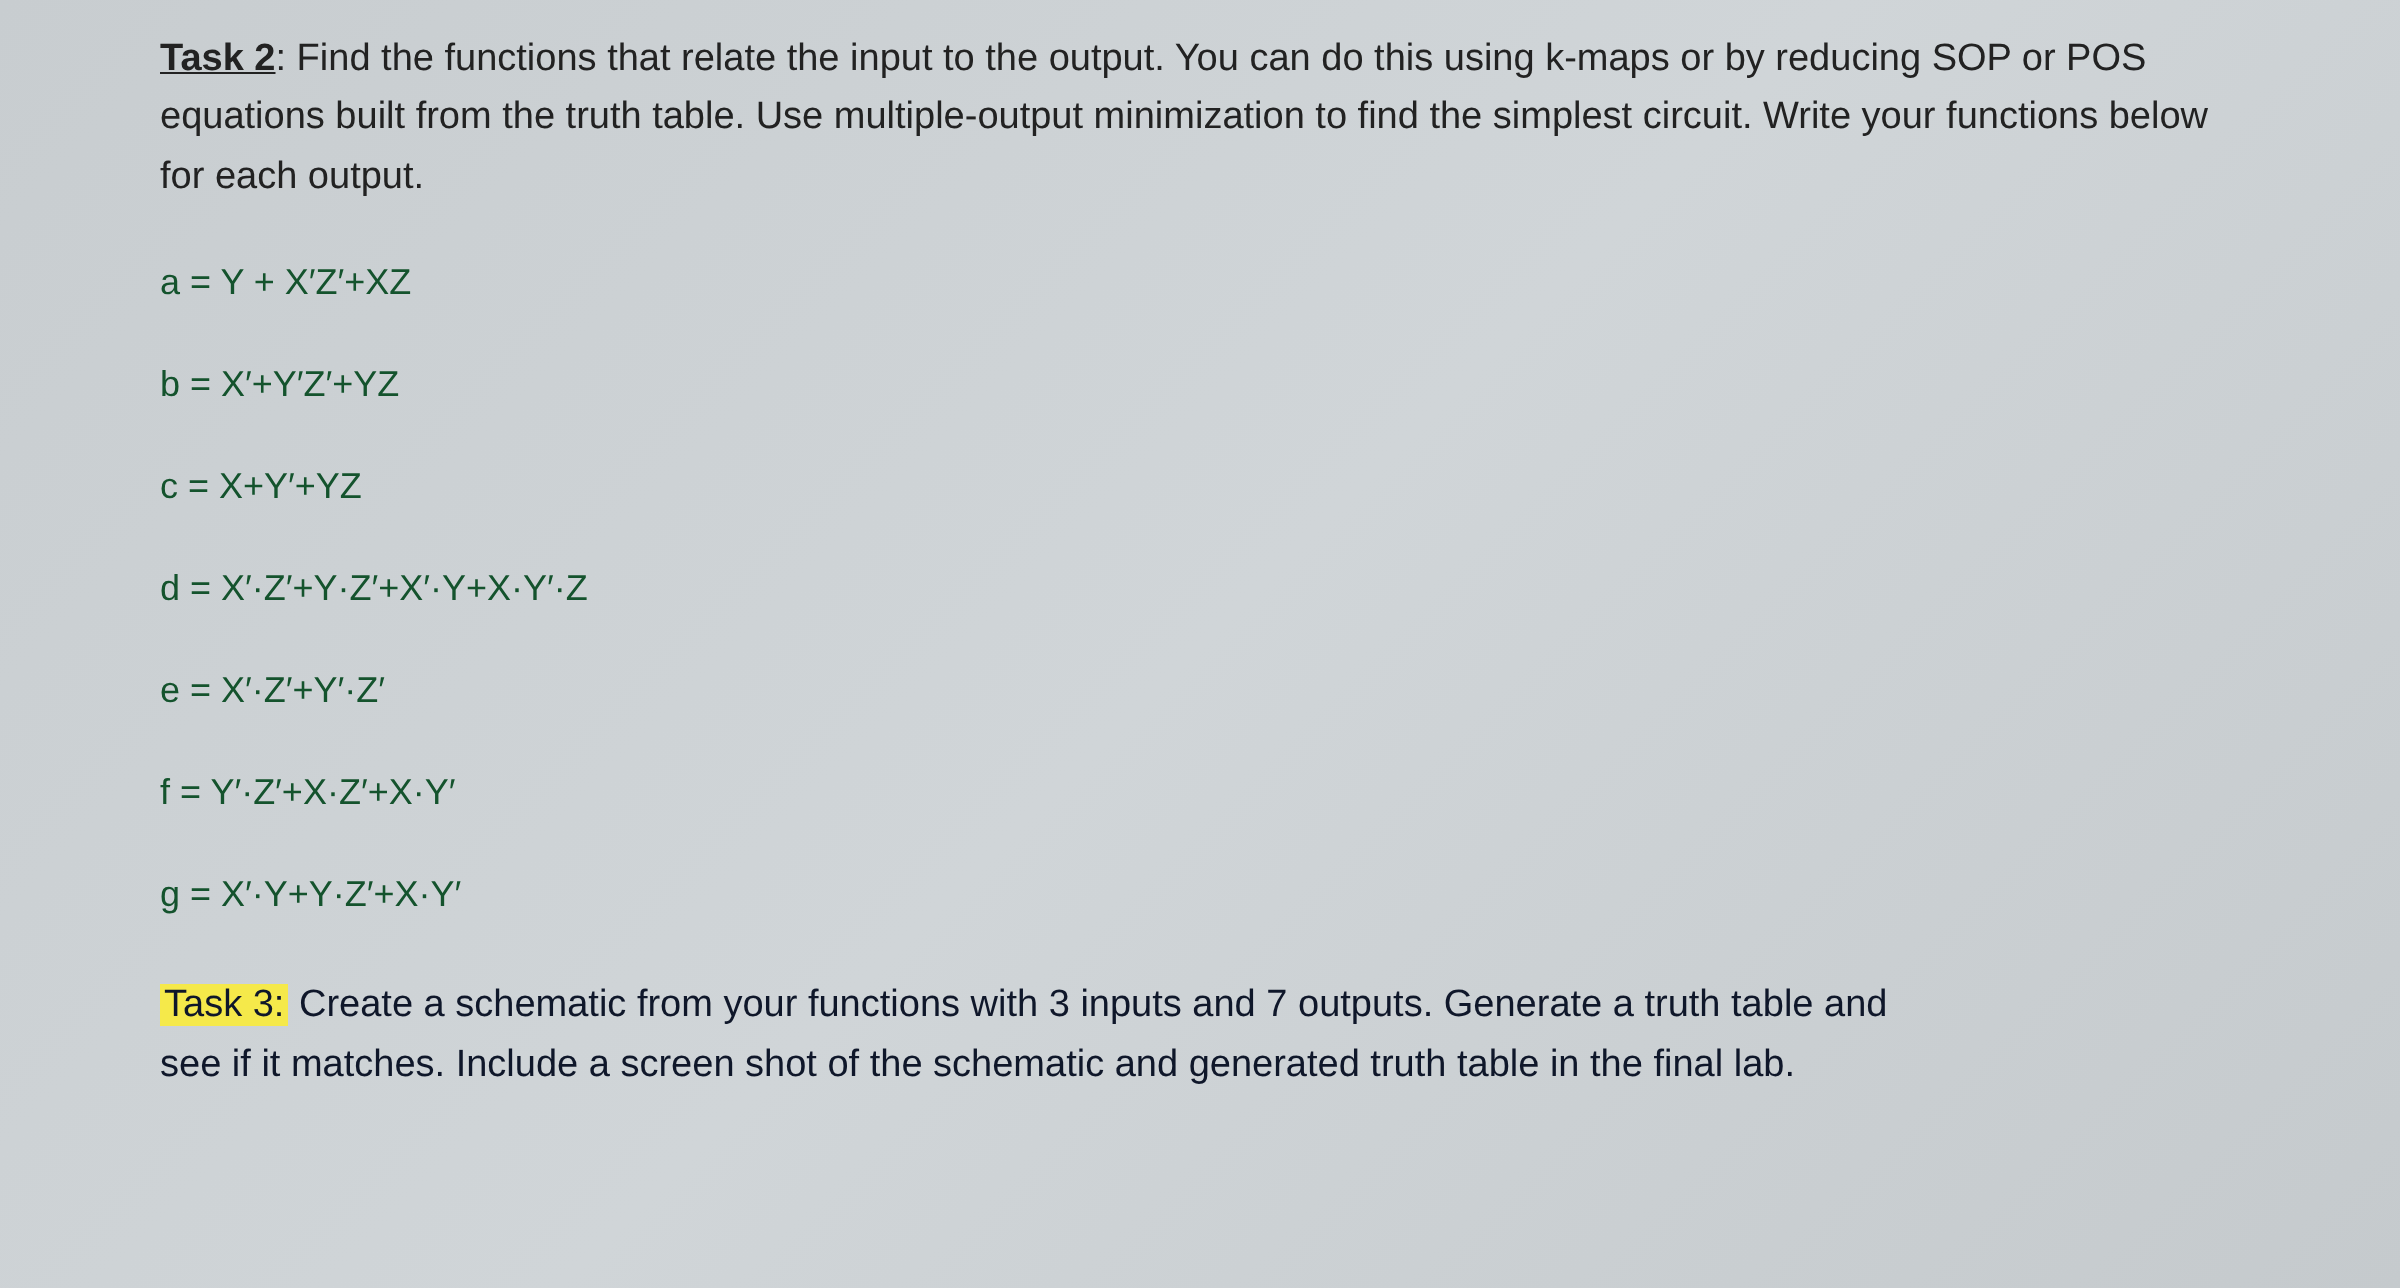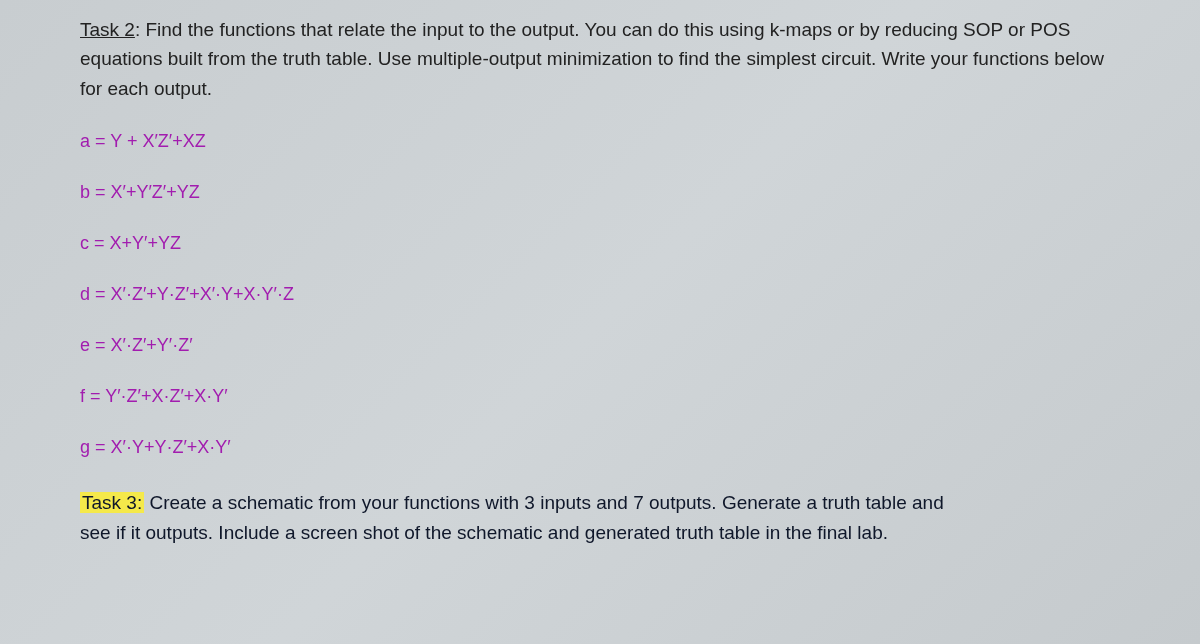--- a/index.html
+++ b/index.html
@@ -18,26 +18,26 @@
       overflow: hidden;
     }
     .task-header {
       font-size: 19px;
       line-height: 1.55;
       margin-bottom: 28px;
       color: #222;
     }
     .task-label {
       text-decoration: underline;
-      font-weight: normal;
+      font-weight: bold;
     }
     .equation {
       font-size: 18px;
       margin-bottom: 30px;
-      color: #a21caf;
+      color: #14532d;
       font-family: Arial, sans-serif;
     }
     .task3-container {
       margin-top: 8px;
     }
     .task3-text {
       font-size: 19px;
       line-height: 1.55;
       color: #0f172a;
     }
@@ -58,14 +58,14 @@
 <div class="equation">c = X+Y′+YZ</div>
 <div class="equation">d = X′·Z′+Y·Z′+X′·Y+X·Y′·Z</div>
 <div class="equation">e = X′·Z′+Y′·Z′</div>
 <div class="equation">f = Y′·Z′+X·Z′+X·Y′</div>
 <div class="equation">g = X′·Y+Y·Z′+X·Y′</div>
 
 <div class="task3-container">
   <div class="task3-text">
     <span class="highlight">Task 3:</span><span> Create a schematic from your functions with 3 inputs and 7 outputs.  Generate a truth table and</span>
   </div>
-  <div class="task3-text">see if it outputs.  Include a screen shot of the schematic and generated truth table in the final lab.</div>
+  <div class="task3-text">see if it matches.  Include a screen shot of the schematic and generated truth table in the final lab.</div>
 </div>
 
 </body></html>

